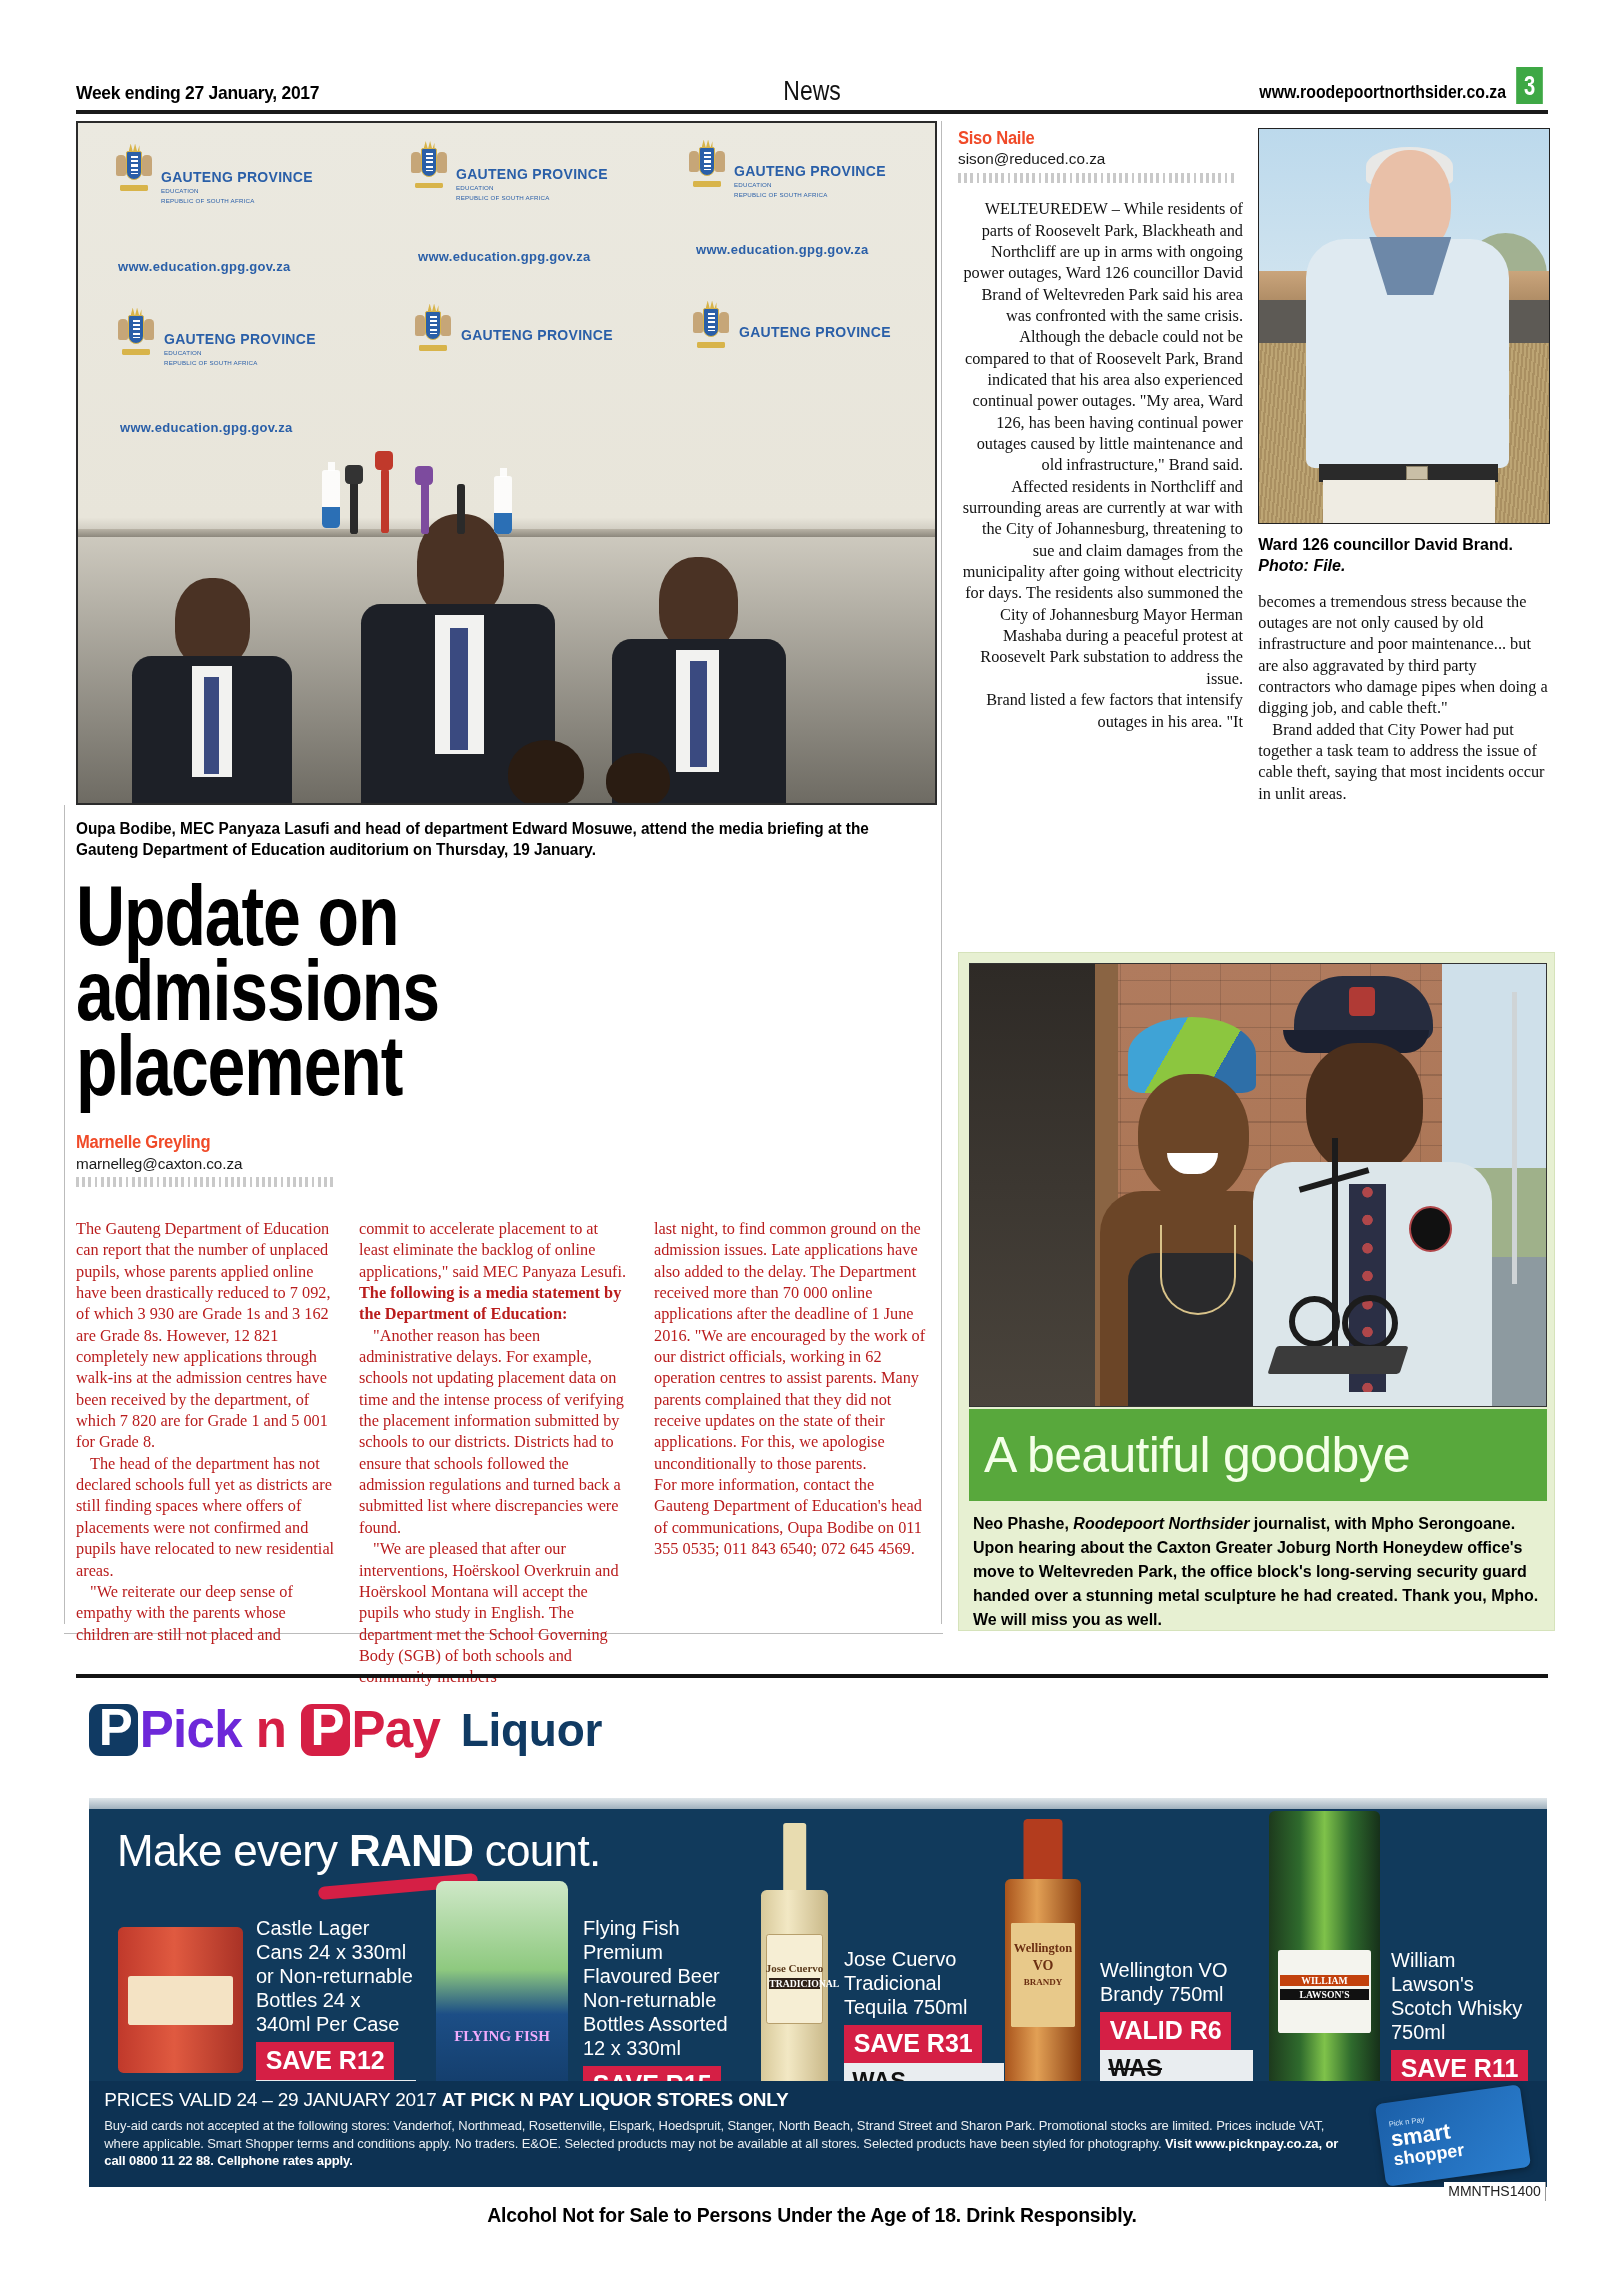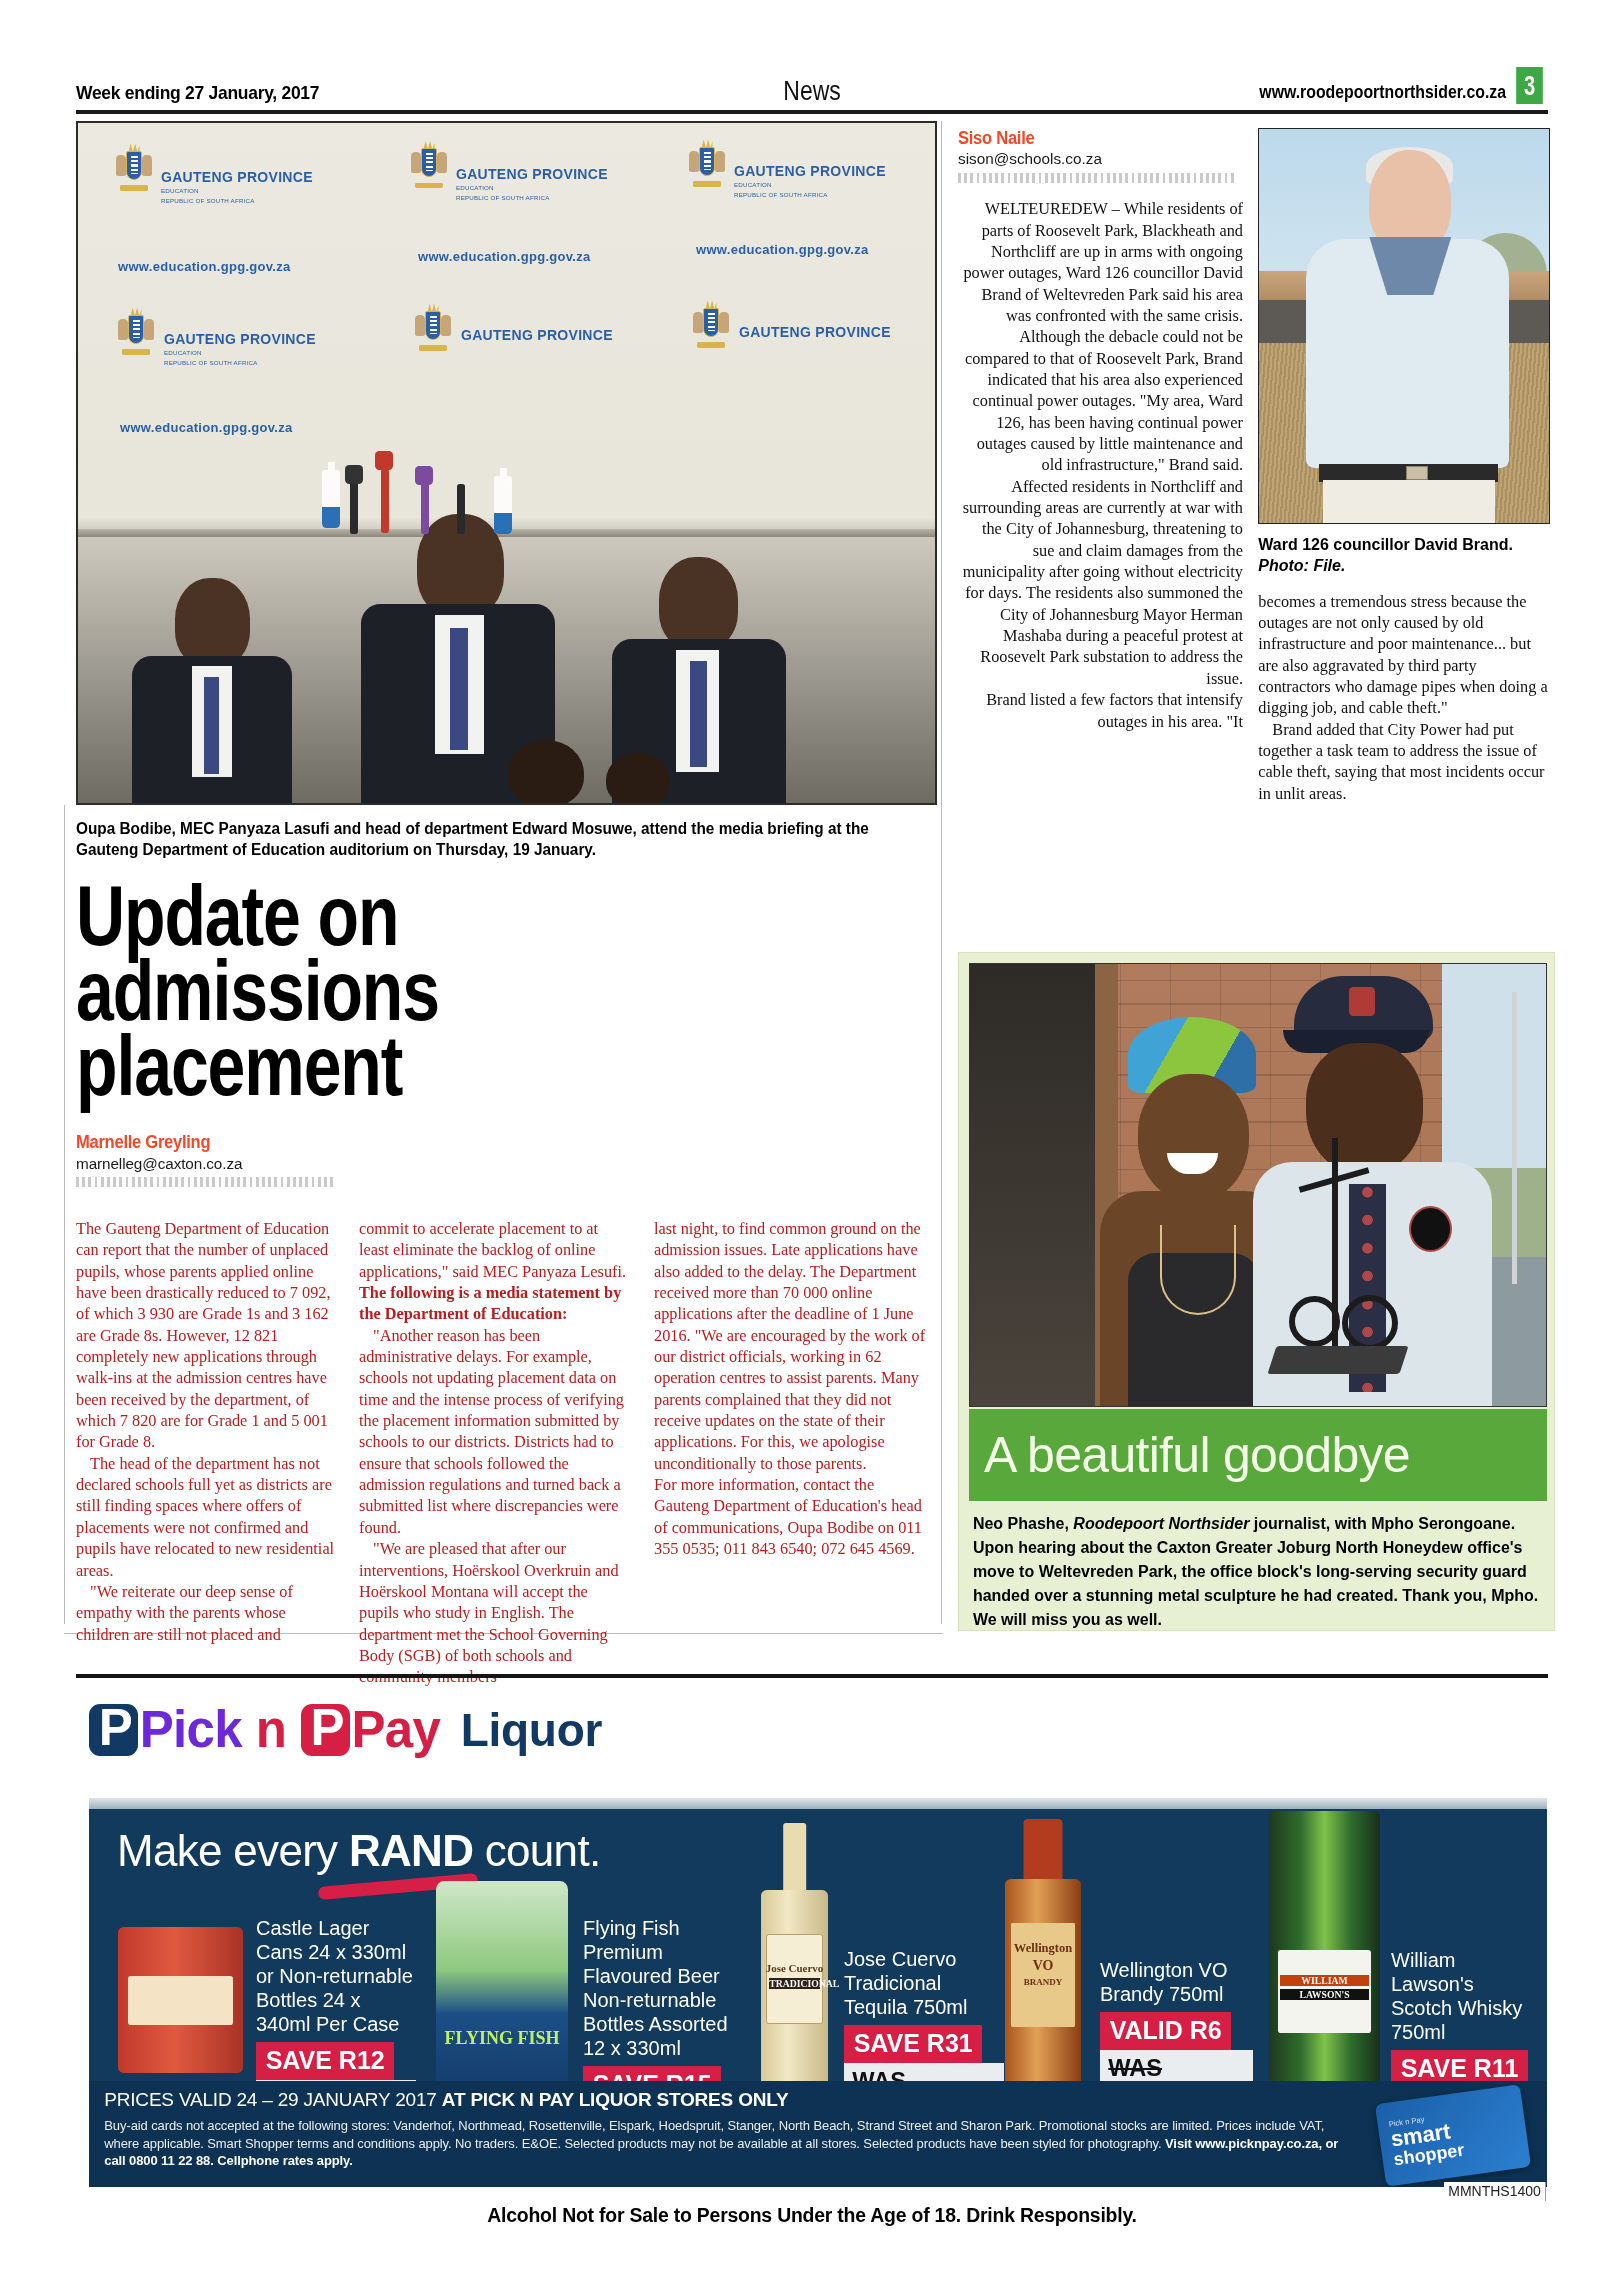--- a/index.html
+++ b/index.html
@@ -576,21 +576,21 @@
     <div class="bcol">
       <p>last night, to find common ground on the admission issues. Late applications have also added to the delay. The Department received more than 70 000 online applications after the deadline of 1 June 2016. "We are encouraged by the work of our district officials, working in 62 operation centres to assist parents. Many parents complained that they did not receive updates on the state of their applications. For this, we apologise unconditionally to those parents.</p>
       <p>For more information, contact the Gauteng Department of Education's head of communications, Oupa Bodibe on 011 355 0535; 011 843 6540; 072 645 4569.</p>
     </div>
   </div>
 
   <div class="right-col">
     <div class="r-grid">
       <div class="r-left">
         <div class="r-byline-name">Siso Naile</div>
-        <div class="r-byline-mail">sison@schools.co.za</div>
+        <div class="r-byline-mail">sison@reduced.co.za</div>
         <div class="r-tick"></div>
         <div class="r-body">
           <p>WELTEUREDEW – While residents of parts of Roosevelt Park, Blackheath and Northcliff are up in arms with ongoing power outages, Ward 126 councillor David Brand of Weltevreden Park said his area was confronted with the same crisis.</p>
           <p class="indent">Although the debacle could not be compared to that of Roosevelt Park, Brand indicated that his area also experienced continual power outages. "My area, Ward 126, has been having continual power outages caused by little maintenance and old infrastructure," Brand said.</p>
           <p class="indent">Affected residents in Northcliff and surrounding areas are currently at war with the City of Johannesburg, threatening to sue and claim damages from the municipality after going without electricity for days. The residents also summoned the City of Johannesburg Mayor Herman Mashaba during a peaceful protest at Roosevelt Park substation to address the issue.</p>
           <p class="indent">Brand listed a few factors that intensify outages in his area. "It</p>
         </div>
       </div>
       <div class="r-right">
         <div class="photo-brand">
@@ -695,21 +695,21 @@
         <div class="was"><s>WAS R194.99</s></div>
         <div class="now">
           <span class="r">R</span>
             <span class="v">164</span>
         </div>
       </div>
     </div>
 
     <div class="bottle-art" style="left:347px; top:83px; width:132px; height:222px;">
       <div class="ba-body" style="height:222px; background:linear-gradient(180deg,#cfe8c8 0%,#8ec97f 40%,#1c4e86 60%,#123a66 100%); border-radius:8.3px;"></div>
-      <div class="ba-txt" style="top:147px; font-size:18px; color:#bef264;">FLYING FISH</div>
+      <div class="ba-txt" style="top:147px; font-size:15px; color:#f0abfc;">FLYING FISH</div>
     </div>
     <div class="prod" style="left:494px; top:118px; width:160px;">
       <div class="prod-name">Flying Fish Premium Flavoured Beer Non-returnable Bottles Assorted 12 x 330ml</div>
       <div class="save">SAVE R15</div>
       <div class="pricebox">
         <div class="was"><s>WAS R114.99</s></div>
         <div class="now">
           <span class="r">R</span>
             <span class="v">89</span>
         </div>

